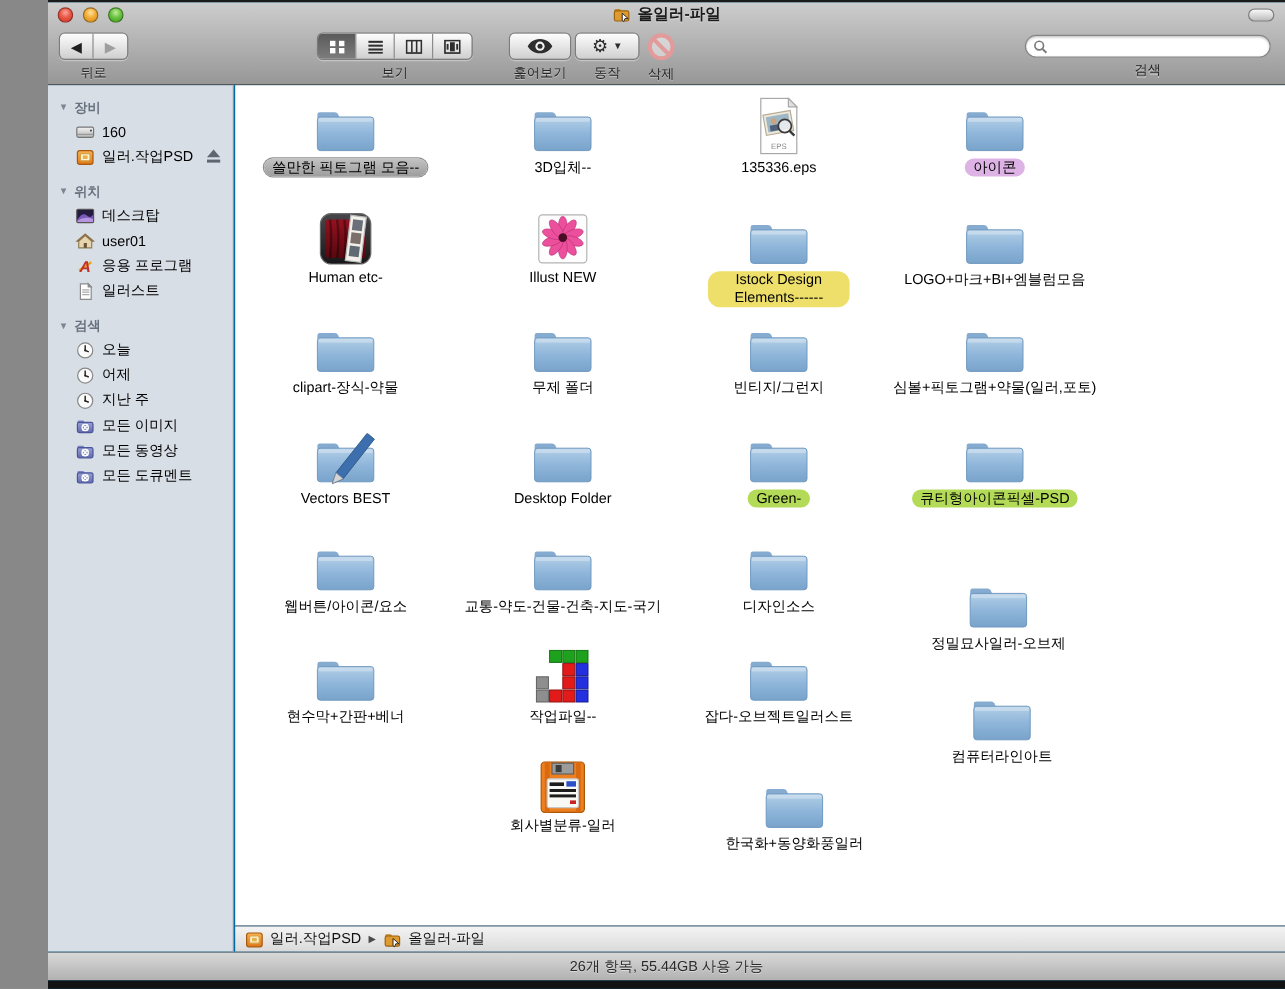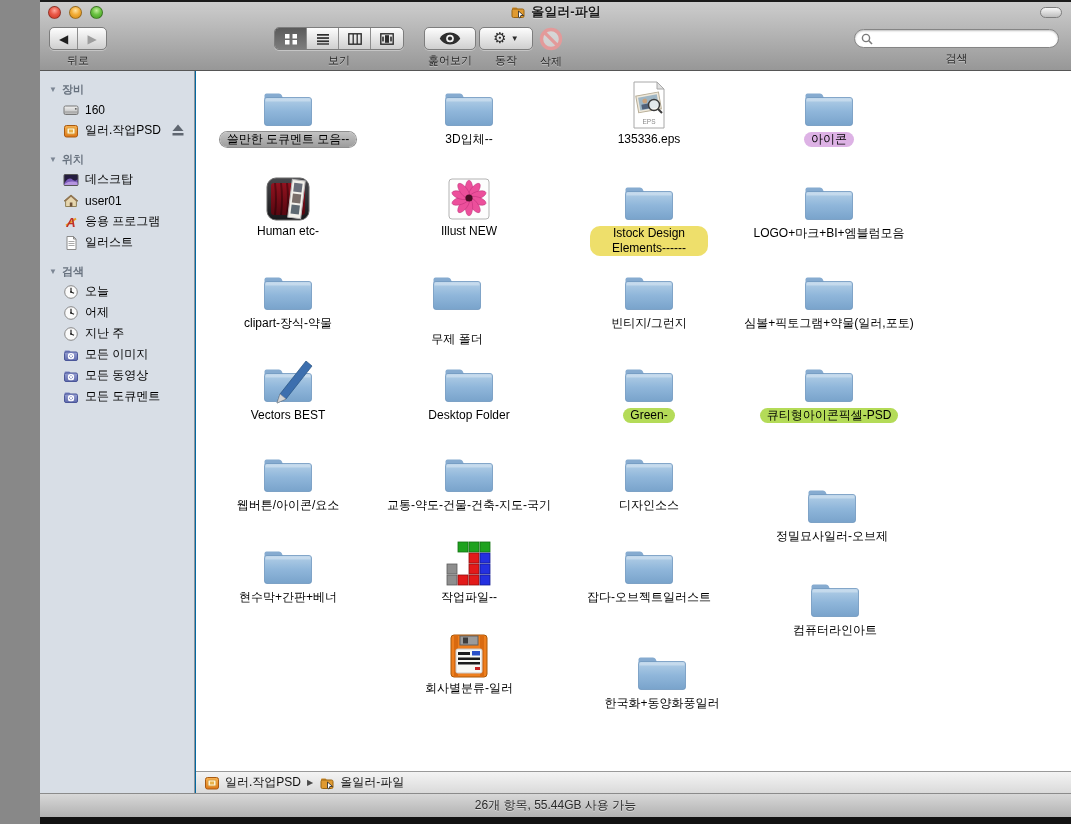--- a/index.html
+++ b/index.html
@@ -145,21 +145,21 @@
           <span class="nav-cell">
               <span class="nav-back-glyph">◀</span>
             </span>
           <span class="nav-cell">
               <span class="nav-fwd-glyph">▶</span>
             </span>
         </div>
         <span class="tb-label">뒤로</span>
       </div>
 
-      <div class="tb-group" style="left:234px; top:5px;">
+      <div class="tb-group" style="left:224px; top:5px;">
         <div class="capsule">
           <span class="seg selected">
             <svg width="14" height="12" viewBox="0 0 14 12">
                 <rect x="1" y="1" width="4.5" height="4.5" fill="#fff"></rect>
                 <rect x="8.5" y="1" width="4.5" height="4.5" fill="#fff"></rect>
                 <rect x="1" y="7" width="4.5" height="4.5" fill="#fff"></rect>
                 <rect x="8.5" y="7" width="4.5" height="4.5" fill="#fff"></rect>
               </svg>
           </span>
           <span class="seg">
@@ -362,21 +362,21 @@
 
   <div class="main">
       <div class="file-item" style="left: 0px; top: 12px;">
         <div class="file-icon">
           <svg width="54" height="44" viewBox="0 0 54 44">
             <path d="M3.5 14 L3.5 10.5 Q3.5 8.5 5.5 8.5 L18 8.5 Q19.8 8.5 20.6 10 L22 13 L3.5 14 Z" fill="#86abd0"></path>
             <rect x="3.5" y="12.5" width="47" height="28" rx="2.5" fill="url(#gFolder)" stroke="#6d96be" stroke-width="0.8"></rect>
             <rect x="4.5" y="13.3" width="45" height="3.2" fill="#ffffff" opacity="0.3"></rect>
           </svg>
         </div>
-        <div class="file-label pill-selected"><span class="txt">쓸만한 도큐멘트 모음--</span></div>
+        <div class="file-label pill-selected"><span class="txt">쓸만한 픽토그램 모음--</span></div>
       </div>
       <div class="file-item" style="left: 181px; top: 12px;">
         <div class="file-icon">
           <svg width="54" height="44" viewBox="0 0 54 44">
             <path d="M3.5 14 L3.5 10.5 Q3.5 8.5 5.5 8.5 L18 8.5 Q19.8 8.5 20.6 10 L22 13 L3.5 14 Z" fill="#86abd0"></path>
             <rect x="3.5" y="12.5" width="47" height="28" rx="2.5" fill="url(#gFolder)" stroke="#6d96be" stroke-width="0.8"></rect>
             <rect x="4.5" y="13.3" width="45" height="3.2" fill="#ffffff" opacity="0.3"></rect>
           </svg>
         </div>
         <div class="file-label pill-none"><span class="txt">3D입체--</span></div>
@@ -467,21 +467,21 @@
       <div class="file-item" style="left: 0px; top: 196px;">
         <div class="file-icon">
           <svg width="54" height="44" viewBox="0 0 54 44">
             <path d="M3.5 14 L3.5 10.5 Q3.5 8.5 5.5 8.5 L18 8.5 Q19.8 8.5 20.6 10 L22 13 L3.5 14 Z" fill="#86abd0"></path>
             <rect x="3.5" y="12.5" width="47" height="28" rx="2.5" fill="url(#gFolder)" stroke="#6d96be" stroke-width="0.8"></rect>
             <rect x="4.5" y="13.3" width="45" height="3.2" fill="#ffffff" opacity="0.3"></rect>
           </svg>
         </div>
         <div class="file-label pill-none"><span class="txt">clipart-장식-약물</span></div>
       </div>
-      <div class="file-item" style="left: 169px; top: 196px; gap: 16px;">
+      <div class="file-item" style="left: 181px; top: 196px;">
         <div class="file-icon">
           <svg width="54" height="44" viewBox="0 0 54 44">
             <path d="M3.5 14 L3.5 10.5 Q3.5 8.5 5.5 8.5 L18 8.5 Q19.8 8.5 20.6 10 L22 13 L3.5 14 Z" fill="#86abd0"></path>
             <rect x="3.5" y="12.5" width="47" height="28" rx="2.5" fill="url(#gFolder)" stroke="#6d96be" stroke-width="0.8"></rect>
             <rect x="4.5" y="13.3" width="45" height="3.2" fill="#ffffff" opacity="0.3"></rect>
           </svg>
         </div>
         <div class="file-label pill-none"><span class="txt">무제 폴더</span></div>
       </div>
       <div class="file-item" style="left: 361px; top: 196px;">

